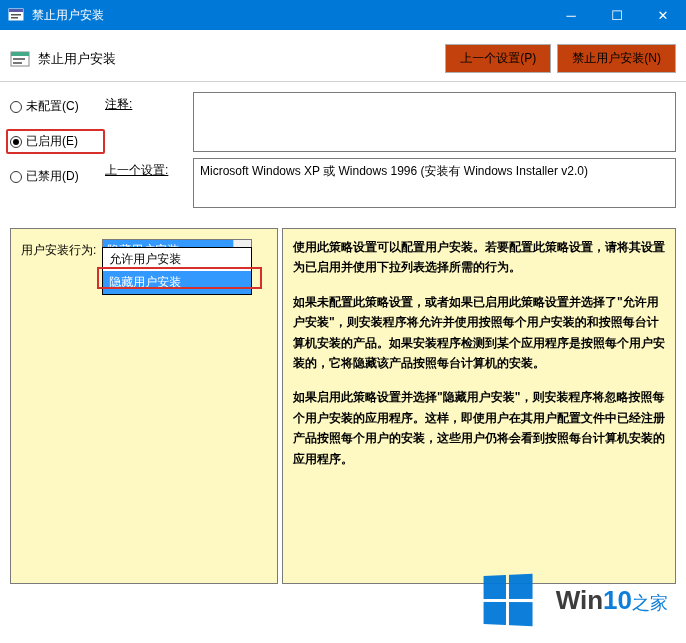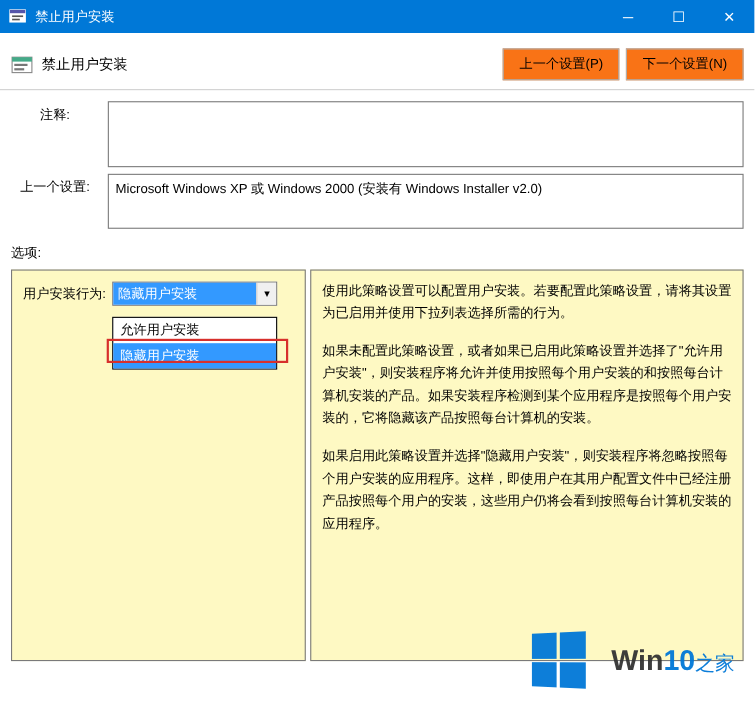--- a/index.html
+++ b/index.html
@@ -42,21 +42,21 @@
   }
   .toprow .app-icon {
     width: 20px; height: 20px;
     margin-right: 8px;
     display: inline-flex;
     align-items: center; justify-content: center;
   }
   .toprow .toprow-title { flex: 1; font-size: 13px; }
   .toprow .navbtn {
     border: 1px solid #adadad;
-    background: #f97316;
+    background: #c2410c;
     padding: 5px 14px;
     margin-left: 6px;
     font-size: 12px;
     cursor: default;
   }
   .content-top {
     display: flex;
     padding: 10px;
   }
   .radios {
@@ -83,21 +83,21 @@
     padding: 2px 4px 2px 2px;
     margin-left: -4px;
   }
   .fields {
     flex: 1;
     display: flex;
     flex-direction: column;
     gap: 6px;
   }
   .field-row { display: flex; gap: 8px; }
-  .field-label { width: 80px; text-align: center; padding-top: 4px; }
+  .field-label { width: 80px; text-align: left; padding-top: 4px; text-decoration: underline; }
   .field-box {
     flex: 1;
     border: 1px solid #7a7a7a;
     background: #fff;
     height: 60px;
     padding: 4px 6px;
     font-size: 12px;
     color: #000;
     overflow: auto;
   }
@@ -121,21 +121,21 @@
     overflow: hidden;
   }
   .panel.left { width: 268px; position: relative; }
   .panel.right {
     flex: 1;
     line-height: 1.7;
     font-size: 12px;
     padding: 8px 10px;
     overflow: auto;
   }
-  .panel.right p { margin: 0 0 14px 0; }
+  .panel.right p { margin: 0 0 14px 0; font-weight: bold; }
   .opt-row { display: flex; align-items: center; gap: 6px; }
   .opt-label { font-size: 12px; }
   .select-wrap { position: relative; }
   .select-box {
     border: 1px solid #7a7a7a;
     width: 150px;
     height: 22px;
     background: #fff;
     display: flex;
     align-items: stretch;
@@ -152,21 +152,21 @@
   .select-arrow {
     width: 18px;
     display: flex; align-items: center; justify-content: center;
     font-size: 10px;
     color: #000;
     border-left: 1px solid #ccc;
     background: #f0f0f0;
   }
   .dropdown {
     position: absolute;
-    top: 32px;
+    top: 8px;
     left: 0;
     width: 150px;
     border: 1px solid #000;
     background: #fff;
     z-index: 10;
   }
   .dropdown .dd-item {
     padding: 3px 6px;
     font-size: 12px;
     cursor: default;
@@ -232,38 +232,55 @@
   <span class="app-icon">
     <svg width="20" height="20" viewBox="0 0 20 20">
         <rect x="1" y="3" width="18" height="14" fill="#fff" stroke="#888"></rect>
         <rect x="1" y="3" width="18" height="4" fill="#4a8"></rect>
         <rect x="3" y="9" width="12" height="2" fill="#777"></rect>
         <rect x="3" y="13" width="9" height="2" fill="#777"></rect>
       </svg>
   </span>
   <span class="toprow-title">禁止用户安装</span>
   <button class="navbtn">上一个设置(P)</button>
-  <button class="navbtn">下一个设置(N)</button>
+  <button class="navbtn">禁止用户安装(N)</button>
 </div>
 
 <div class="content-top">
+  <div class="radios">
+    <label class="radio-row">
+      <span class="radio-outer"></span>
+      <span>未配置(C)</span>
+    </label>
+    <span class="radio-highlight">
+      <label class="radio-row">
+        <span class="radio-outer">
+            <span class="radio-inner"></span>
+          </span>
+        <span>已启用(E)</span>
+      </label>
+    </span>
+    <label class="radio-row">
+      <span class="radio-outer"></span>
+      <span>已禁用(D)</span>
+    </label>
+  </div>
   <div class="fields">
     <div class="field-row">
       <div class="field-label">注释:</div>
       <div class="field-box"></div>
     </div>
     <div class="field-row">
       <div class="field-label">上一个设置:</div>
-      <div class="field-box small">Microsoft Windows XP 或 Windows 2000 (安装有 Windows Installer v2.0)</div>
+      <div class="field-box small">Microsoft Windows XP 或 Windows 1996 (安装有 Windows Installer v2.0)</div>
     </div>
   </div>
 </div>
 
 <div class="midrow">
-  <div class="left">选项:</div>
 </div>
 
 <div class="panels">
   <div class="panel left">
     <div class="opt-row">
       <span class="opt-label">用户安装行为:</span>
       <div class="select-wrap">
         <div class="select-box">
           <span class="select-val">隐藏用户安装</span>
           <span class="select-arrow">▾</span>

